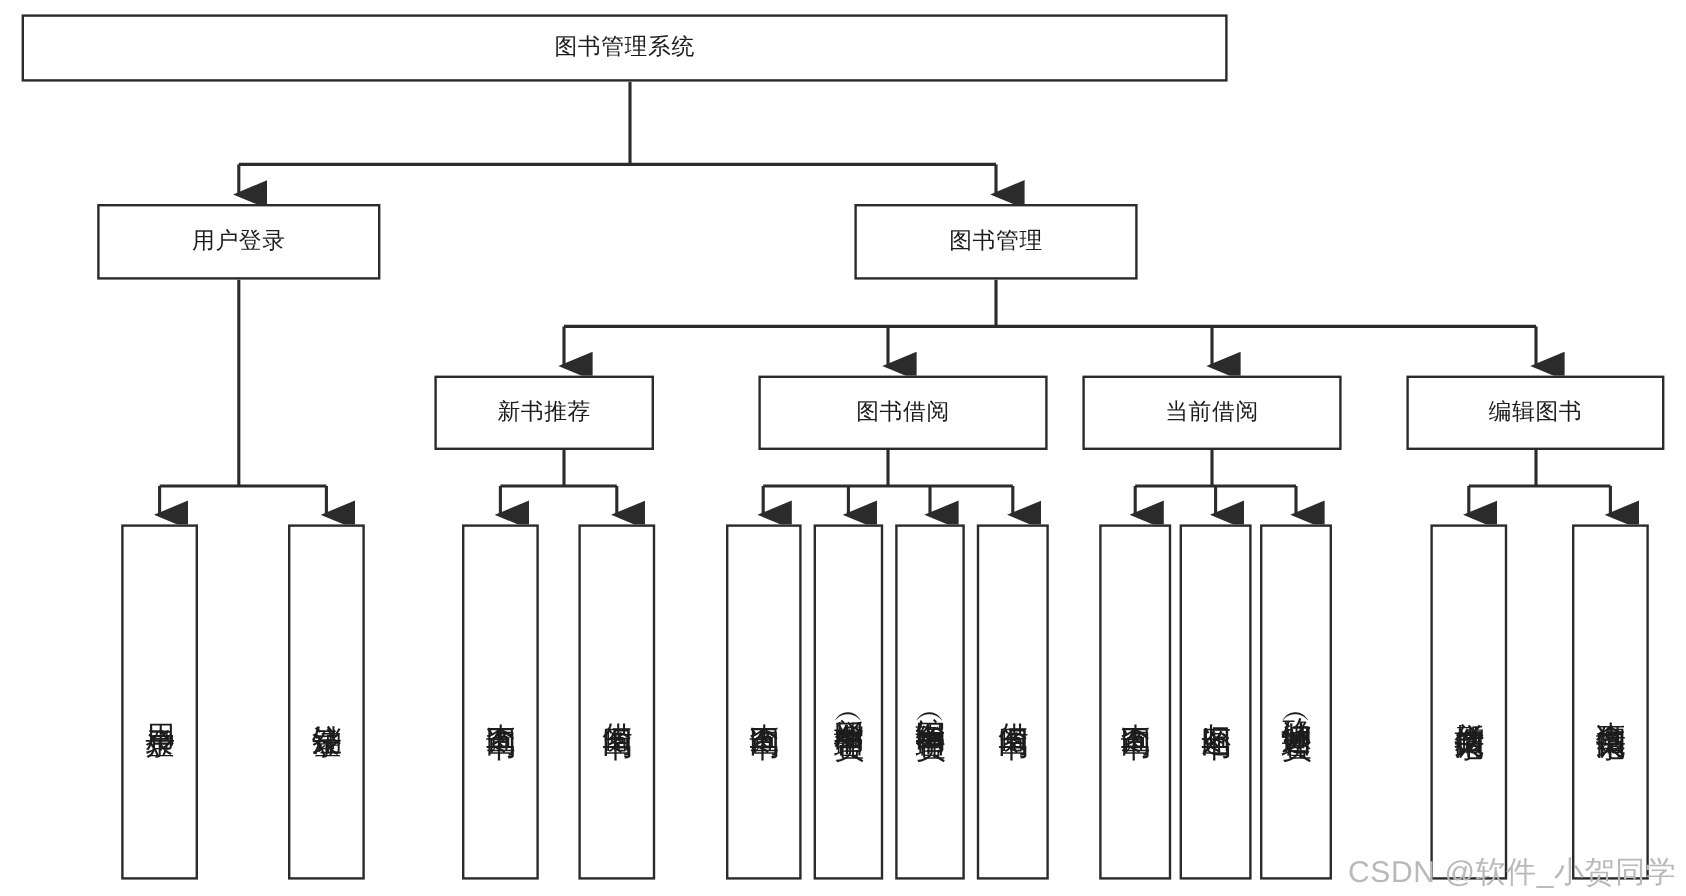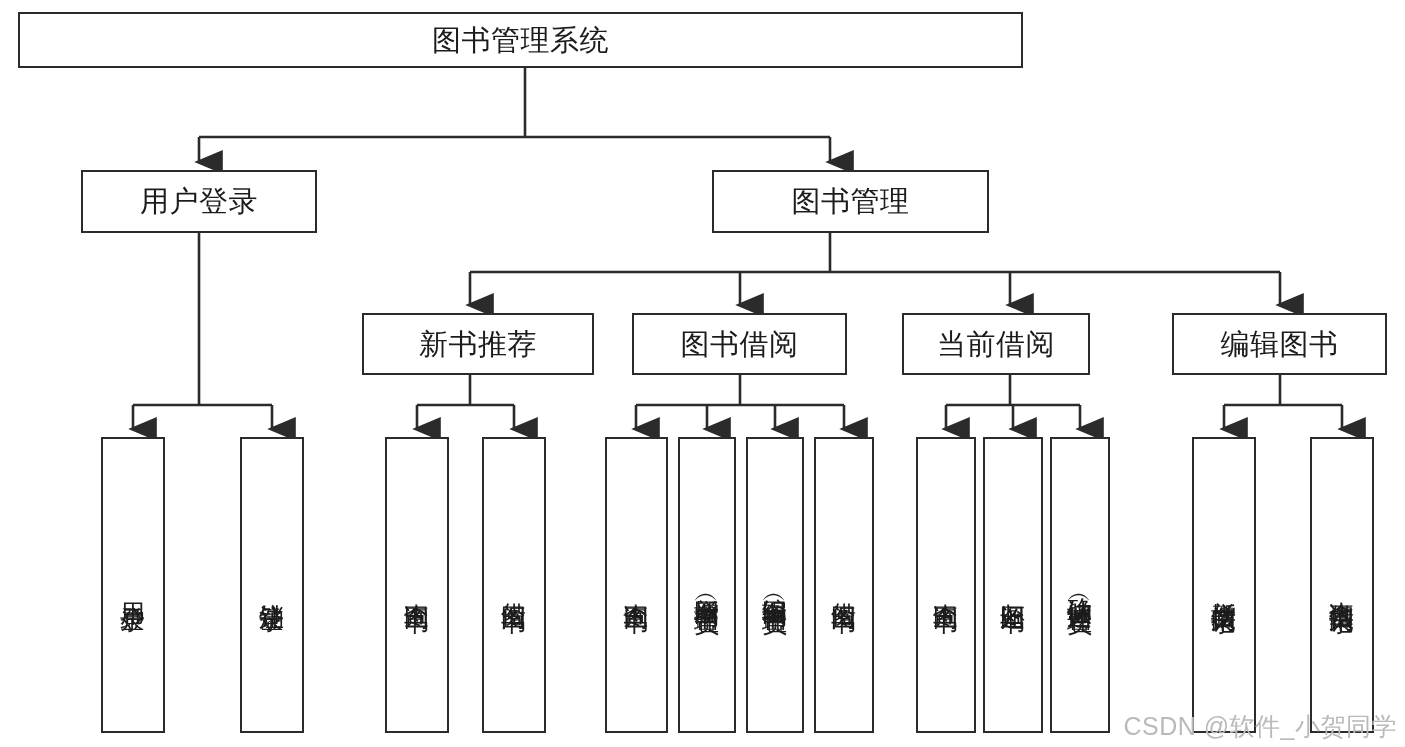--- a/index.html
+++ b/index.html
@@ -21,21 +21,21 @@
   .node {
     position: absolute;
     box-sizing: border-box;
     border: 2.5px solid #2b2b2b;
     background: #ffffff;
     display: flex;
     align-items: center;
     justify-content: center;
   }
   .node .label {
-    font-size: 29px;
+    font-size: 19px;
     color: #1c1c1c;
     line-height: 1.05;
     letter-spacing: 0.5px;
     white-space: nowrap;
     text-align: right;
   }
   
   .leaf {
     position: absolute;
     box-sizing: border-box;
@@ -135,31 +135,31 @@
     </g>
   </svg>
 
   <div class="node" id="node-root" style="left: 18px; top: 12px; width: 1005px; height: 56px;">
     <span class="label">图书管理系统</span>
   </div>
 
   <div class="node" id="node-l2-0" style="left: 81px; top: 170px; width: 236px; height: 63px;">
     <span class="label">用户登录</span>
   </div>
-  <div class="node" id="node-l2-1" style="left: 712px; top: 170px; width: 277px; height: 63px;">
+  <div class="node" id="node-l2-1" style="left: 712px; top: 170px; width: 236px; height: 63px;">
     <span class="label">图书管理</span>
   </div>
 
-  <div class="node" id="node-l3-0" style="left: 362px; top: 313px; width: 232px; height: 62px;">
+  <div class="node" id="node-l3-0" style="left: 362px; top: 313px; width: 183px; height: 62px;">
     <span class="label">新书推荐</span>
   </div>
-  <div class="node" id="node-l3-1" style="left: 632px; top: 313px; width: 215px; height: 62px;">
+  <div class="node" id="node-l3-1" style="left: 632px; top: 313px; width: 241px; height: 62px;">
     <span class="label">图书借阅</span>
   </div>
-  <div class="node" id="node-l3-2" style="left: 902px; top: 313px; width: 188px; height: 62px;">
+  <div class="node" id="node-l3-2" style="left: 902px; top: 313px; width: 216px; height: 62px;">
     <span class="label">当前借阅</span>
   </div>
   <div class="node" id="node-l3-3" style="left: 1172px; top: 313px; width: 215px; height: 62px;">
     <span class="label">编辑图书</span>
   </div>
 
   <div class="leaf" id="leaf-0" style="left: 101px; top: 437px; width: 64px; height: 296px;">
     <span class="vlabel">用户登录</span>
   </div>
   <div class="leaf" id="leaf-1" style="left: 240px; top: 437px; width: 64px; height: 296px;">

